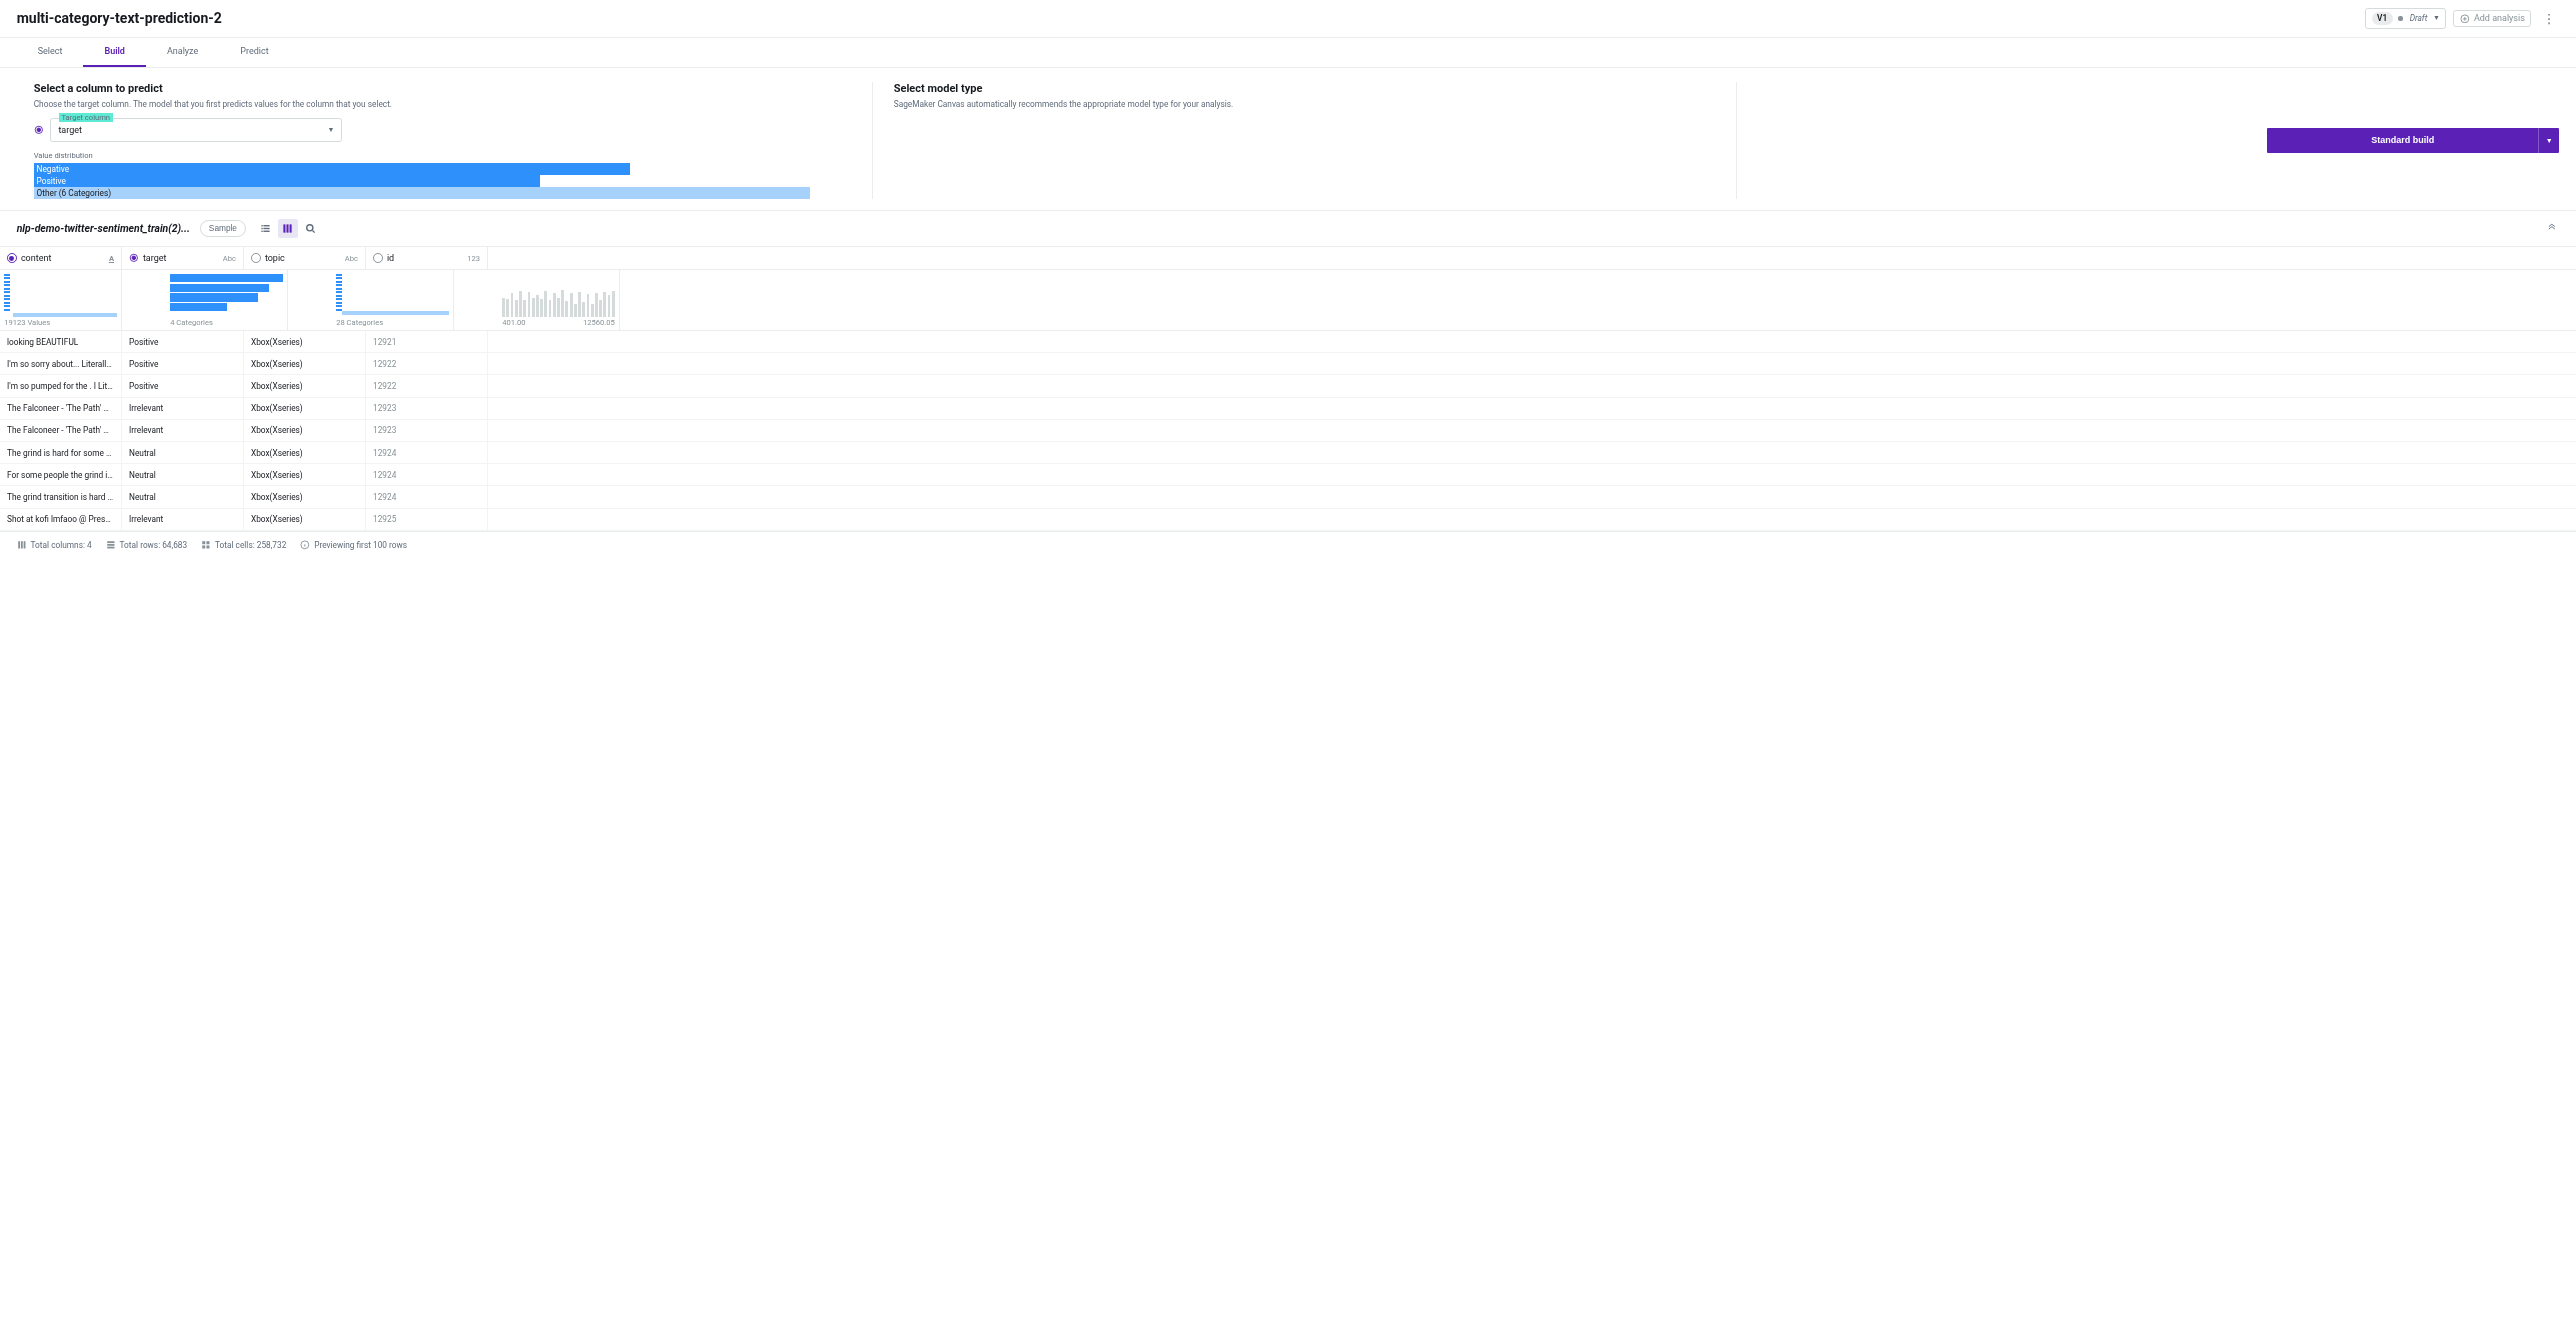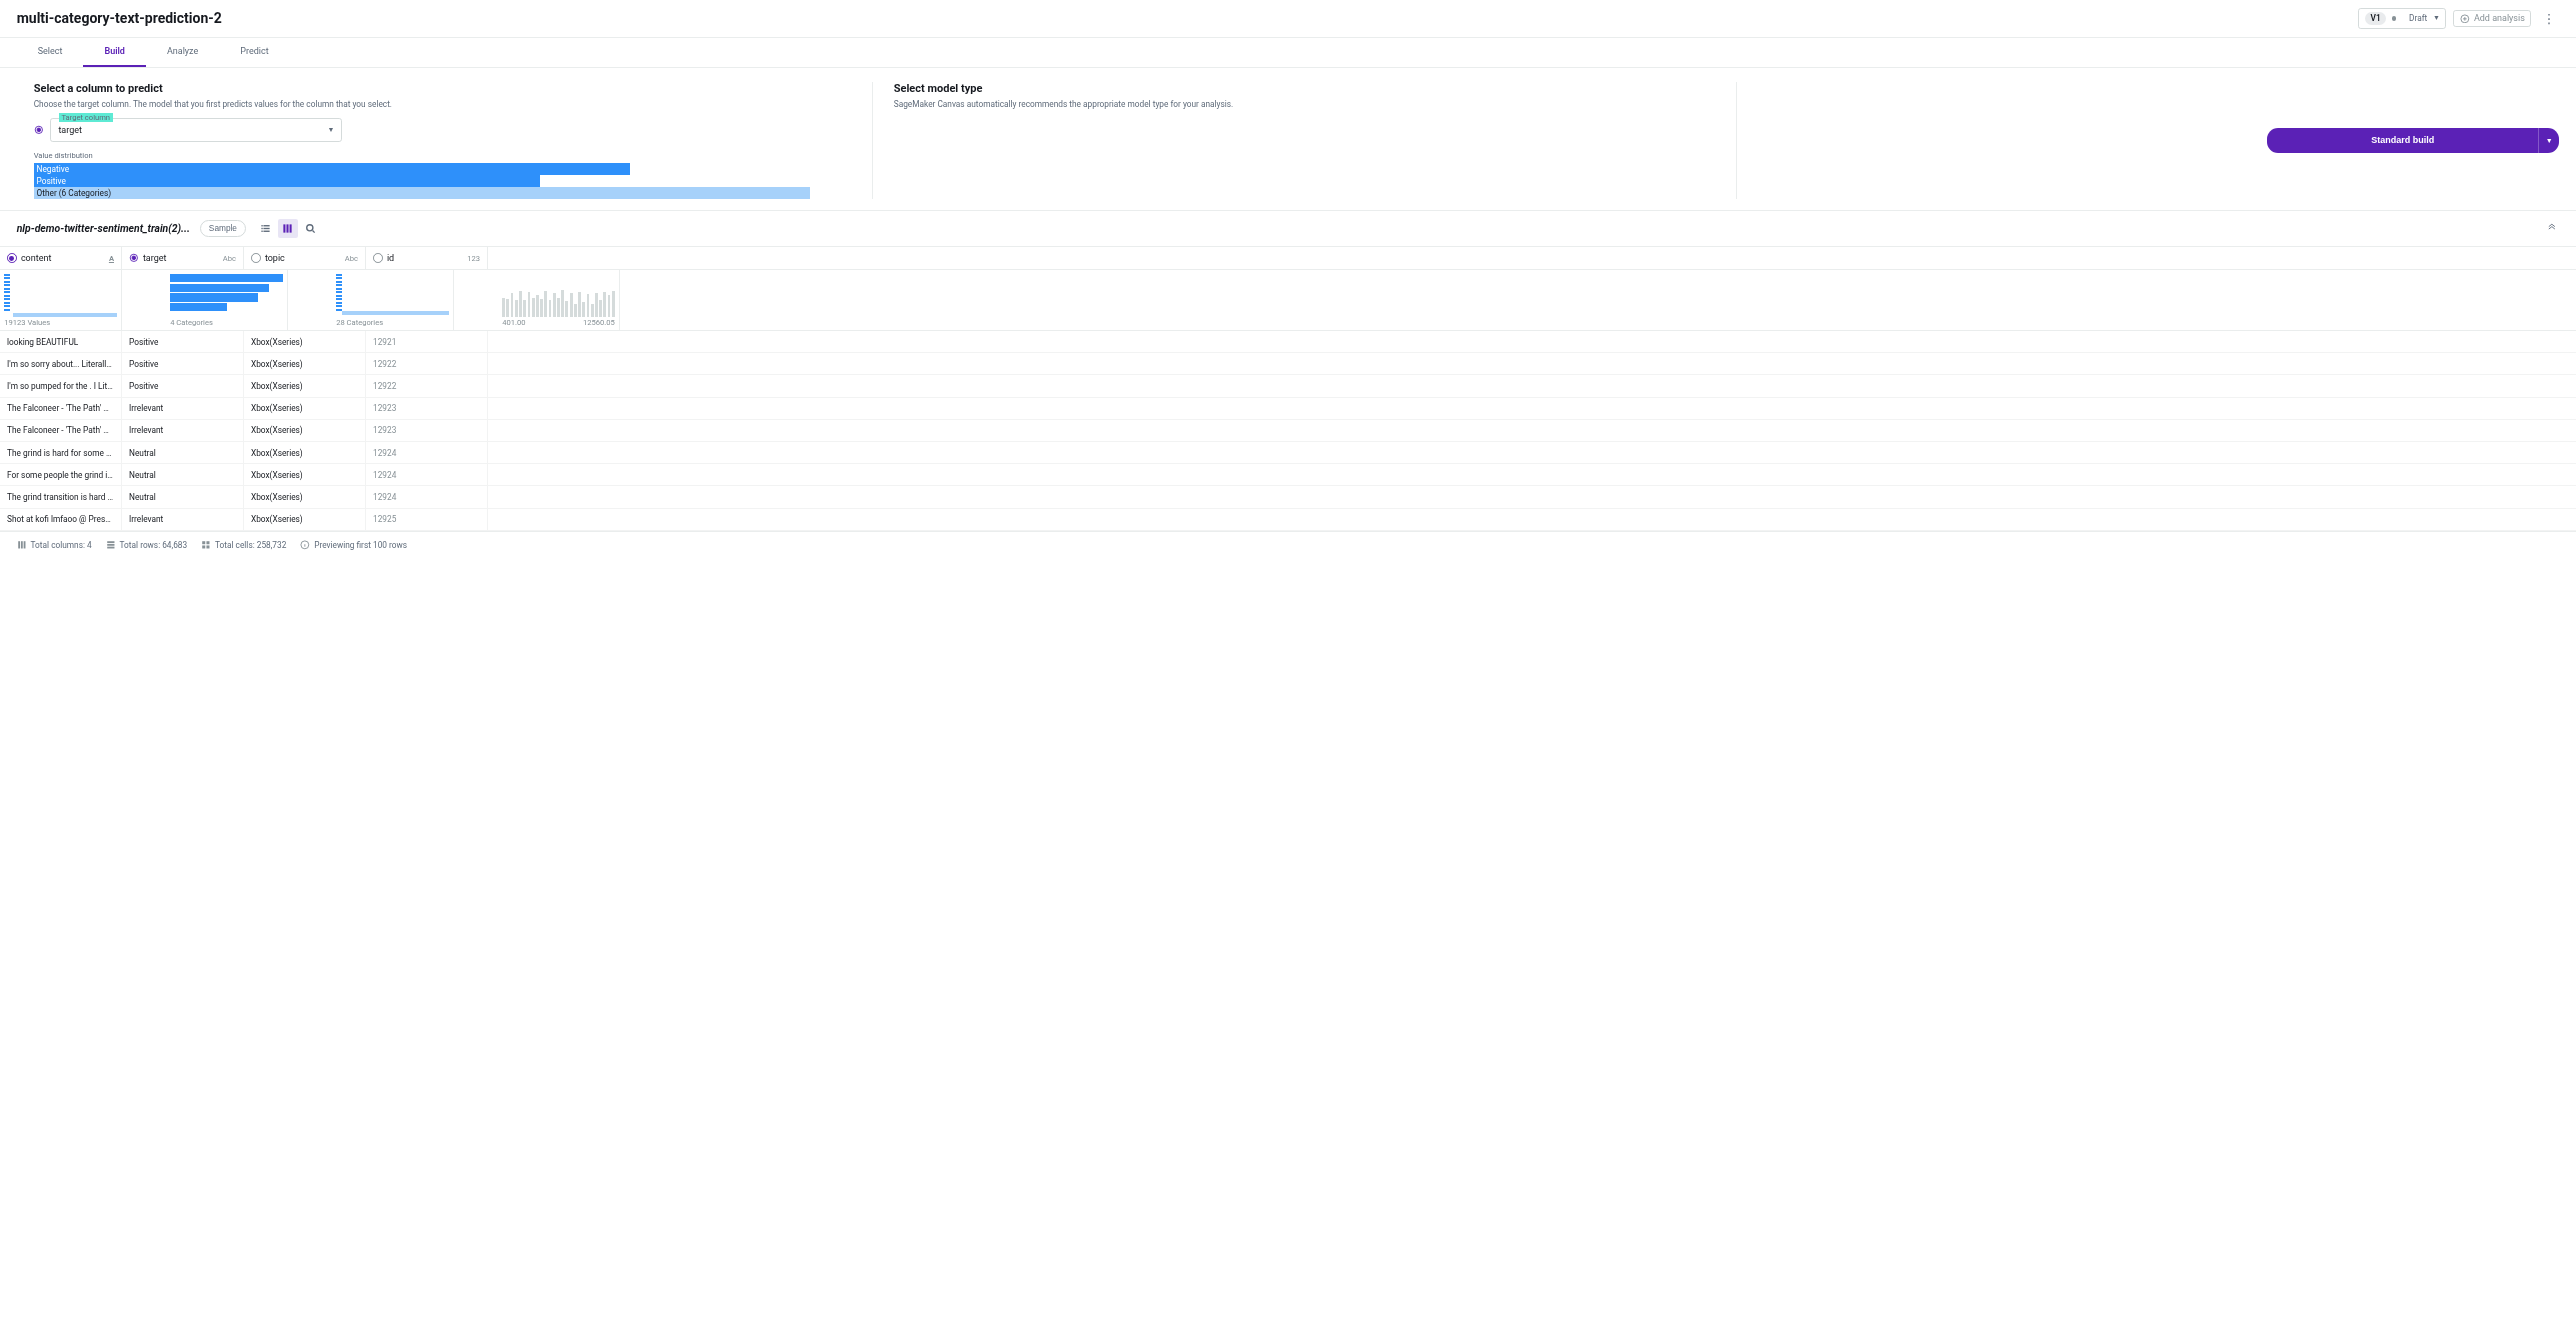--- a/index.html
+++ b/index.html
@@ -3,21 +3,21 @@
 <meta charset="utf-8">
 <style>
 * { box-sizing: border-box; margin: 0; padding: 0; }
 body { font-family: -apple-system, BlinkMacSystemFont, "Segoe UI", Roboto, Helvetica, Arial, sans-serif; font-size: 9px; color: #16191f; background: #fff; }
 
 .header { display: flex; align-items: center; justify-content: space-between; padding: 8.3px 16.7px; border-bottom: 0.7px solid #eaeded; }
 .header h1 { font-size: 14px; font-weight: 700; }
 .header-right { display: flex; align-items: center; gap: 7px; }
 .version-selector { display: flex; align-items: center; gap: 5.6px; border: 0.7px solid #d5dbdb; border-radius: 2.8px; padding: 2.8px 5.6px; cursor: pointer; }
 .version-pill { background: #e9ebed; padding: 1.4px 5.6px; border-radius: 7px; font-size: 8.3px; font-weight: 600; }
-.draft-text { color: #5f6b7a; font-size: 8.3px; display: flex; align-items: center; gap: 13px; }
+.draft-text { color: #5f6b7a; font-size: 8.3px; display: flex; align-items: center; gap: 7px; font-style: italic; }
 .draft-dot { width: 4.2px; height: 4.2px; background: #879196; border-radius: 50%; display: inline-block; }
 .add-version { display: flex; align-items: center; gap: 4.2px; color: #879196; padding: 2.8px 5.6px; border: 0.7px solid #d5dbdb; border-radius: 2.8px; font-size: 9px; cursor: pointer; }
 .more-btn { color: #5f6b7a; cursor: pointer; padding: 0 4.2px; font-size: 12.5px; }
 
 .tabs { display: flex; gap: 0; padding: 0 16.7px; border-bottom: 0.7px solid #eaeded; }
 .tab { padding: 8.3px 21px; color: #5f6b7a; cursor: pointer; font-size: 9px; }
 .tab.active { color: #5b21b6; font-weight: 600; border-bottom: 2.1px solid #5b21b6; }
 
 .config-area { display: flex; padding: 14px 16.7px 11px; border-bottom: 0.7px solid #eaeded; }
 .config-left { flex: 0 0 33%; padding-right: 21px; border-right: 0.7px solid #eaeded; margin-left: 17px; }
@@ -37,21 +37,21 @@
 .vd-fill { height: 100%; display: flex; align-items: center; padding-left: 2.8px; font-size: 8.3px; }
 .vd-neg { background: #2e90fa; color: #fff; width: 73%; }
 .vd-pos { background: #2e90fa; color: #fff; width: 62%; }
 .vd-oth { background: #a6d1fa; color: #16191f; width: 95%; }
 
 .model-type { display: flex; gap: 8.3px; }
 .bulb-icon { color: #7c3aed; flex-shrink: 0; margin-top: 1.4px; }
 .mt-title { font-size: 9px; color: #16191f; margin-bottom: 7px; }
 .mt-desc { font-size: 9px; color: #16191f; }
 
-.build-btn { background: #5b21b6; color: #fff; border: none; border-radius: 11px; padding: 0; display: flex; align-items: stretch; cursor: pointer; width: 292px; max-width: 100%; height: 25px; }
+.build-btn { background: #5b21b6; color: #fff; border: none; border-radius: 1px; padding: 0; display: flex; align-items: stretch; cursor: pointer; width: 292px; max-width: 100%; height: 25px; }
 .build-btn .label { flex: 1; display: flex; align-items: center; justify-content: center; font-weight: 600; font-size: 9px; }
 .build-btn .drop { width: 21px; display: flex; align-items: center; justify-content: center; border-left: 0.7px solid rgba(255,255,255,0.25); font-size: 7px; }
 
 .dataset-bar { display: flex; align-items: center; justify-content: space-between; padding: 8.3px 16.7px; }
 .ds-left { display: flex; align-items: center; gap: 9.7px; }
 .ds-name { font-size: 10.4px; font-weight: 700; font-style: italic; }
 .sample-btn { border: 0.7px solid #d5dbdb; border-radius: 9.7px; padding: 2.8px 8.3px; font-size: 8.3px; color: #5f6b7a; cursor: pointer; background: #fff; }
 .view-icons { display: flex; gap: 2.8px; align-items: center; }
 .vicon { padding: 4.2px; cursor: pointer; color: #5f6b7a; border-radius: 2.1px; display: flex; align-items: center; }
 .vicon.active { background: #e8e5f5; color: #5b21b6; }

